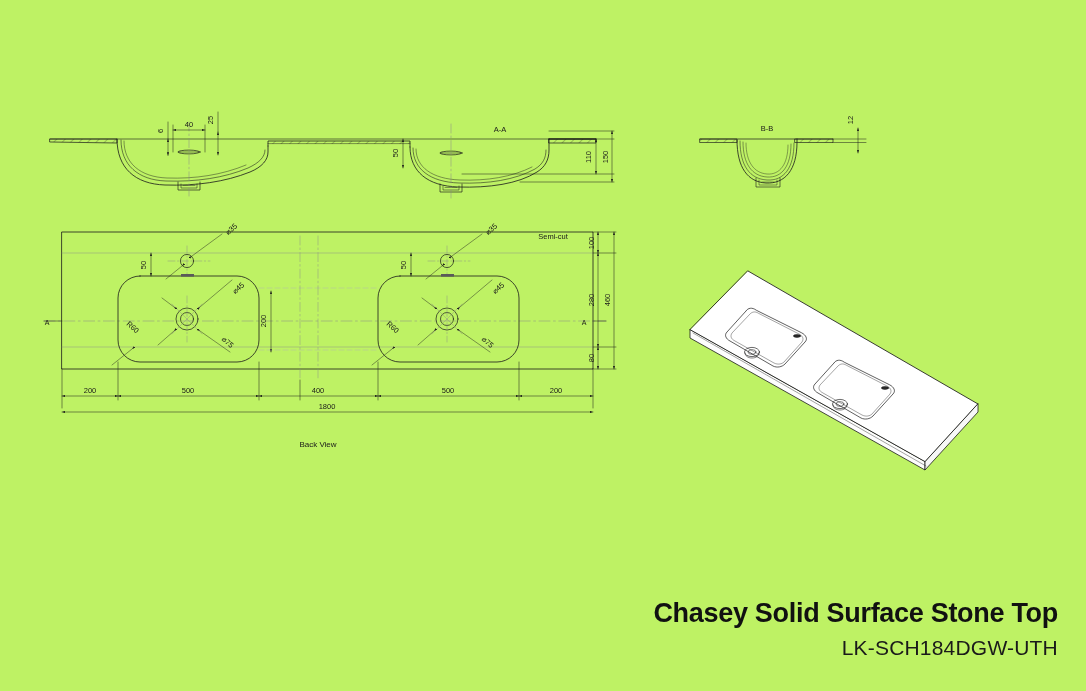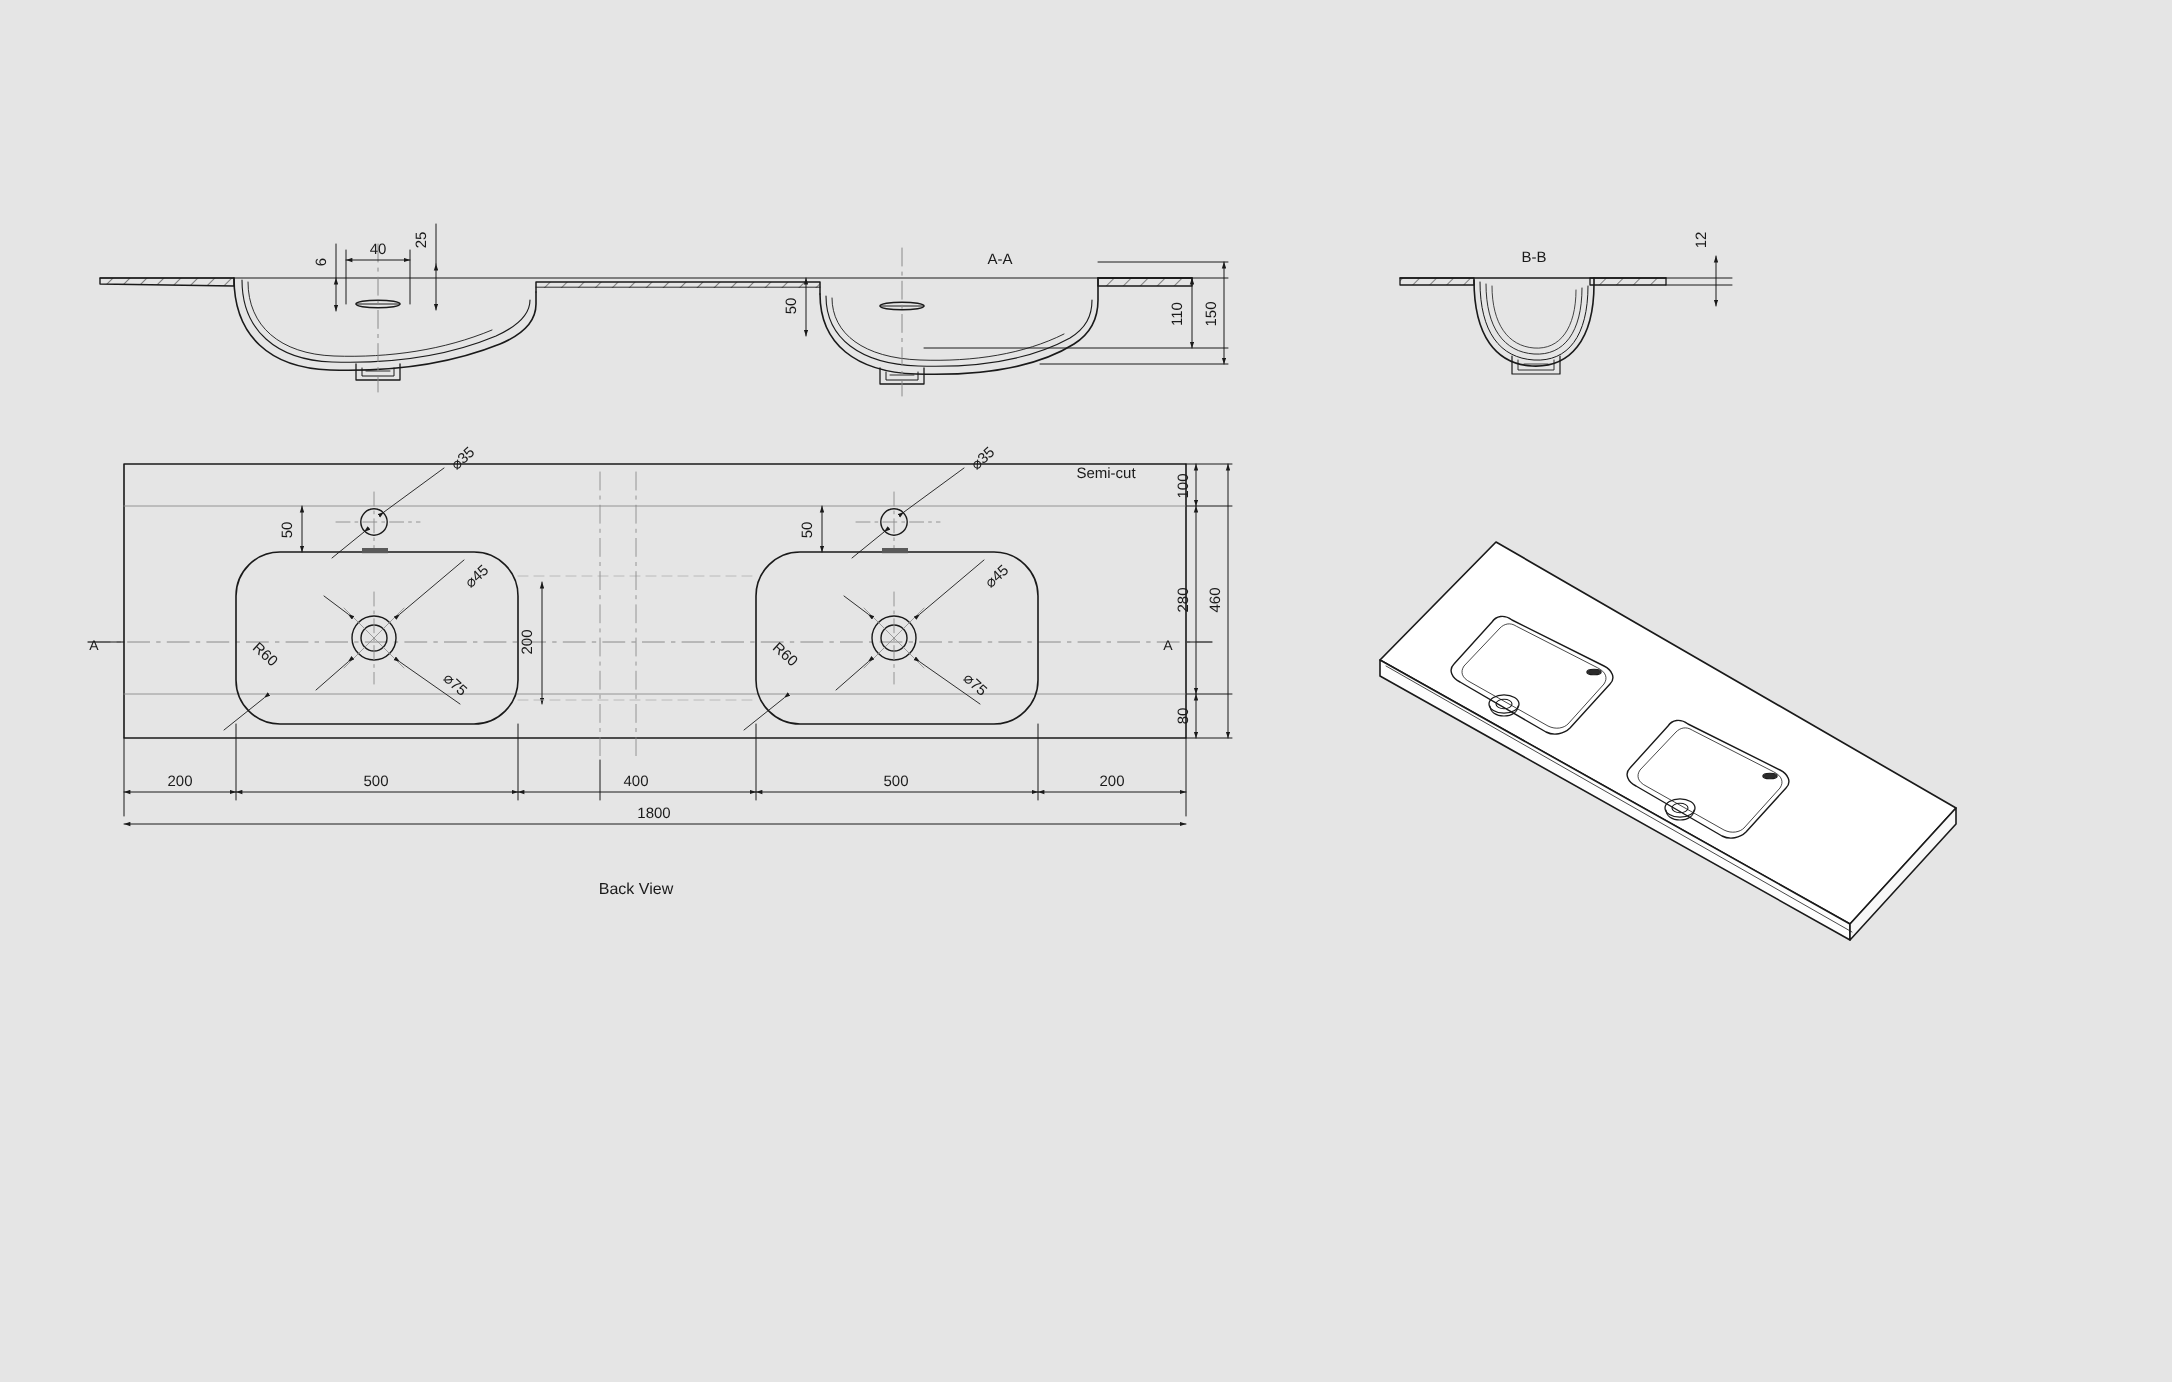--- a/index.html
+++ b/index.html
@@ -12,21 +12,21 @@
     width: 1086px;
     height: 691px;
     position: relative;
     overflow: hidden;
     font-family: "Liberation Sans", sans-serif;
     color: #000000;
   }
   #drawing-sheet {
     position: absolute;
     inset: 0;
-    background: #e5e5e5;
+    background: #bef264;
   }
   #cad-canvas {
     position: absolute;
     left: 0;
     top: 0;
     width: 1086px;
     height: 691px;
   }
   .title-block {
     position: absolute;
@@ -342,14 +342,18 @@
       <text x="188" y="393" font-size="7.5" text-anchor="middle">500</text>
       <text x="318" y="393" font-size="7.5" text-anchor="middle">400</text>
       <text x="448" y="393" font-size="7.5" text-anchor="middle">500</text>
       <text x="556" y="393" font-size="7.5" text-anchor="middle">200</text>
       <text x="327" y="409" font-size="7.5" text-anchor="middle">1800</text>
 
       <text x="318" y="447" font-size="8" text-anchor="middle">Back View</text>
     </g>
   </svg>
 
+  <div class="title-block">
+    <div class="main-title">Chasey Solid Surface Stone Top</div>
+    <div class="model-code">LK-SCH184DGW-UTH</div>
+  </div>
 
 </div>
 
 </body></html>

